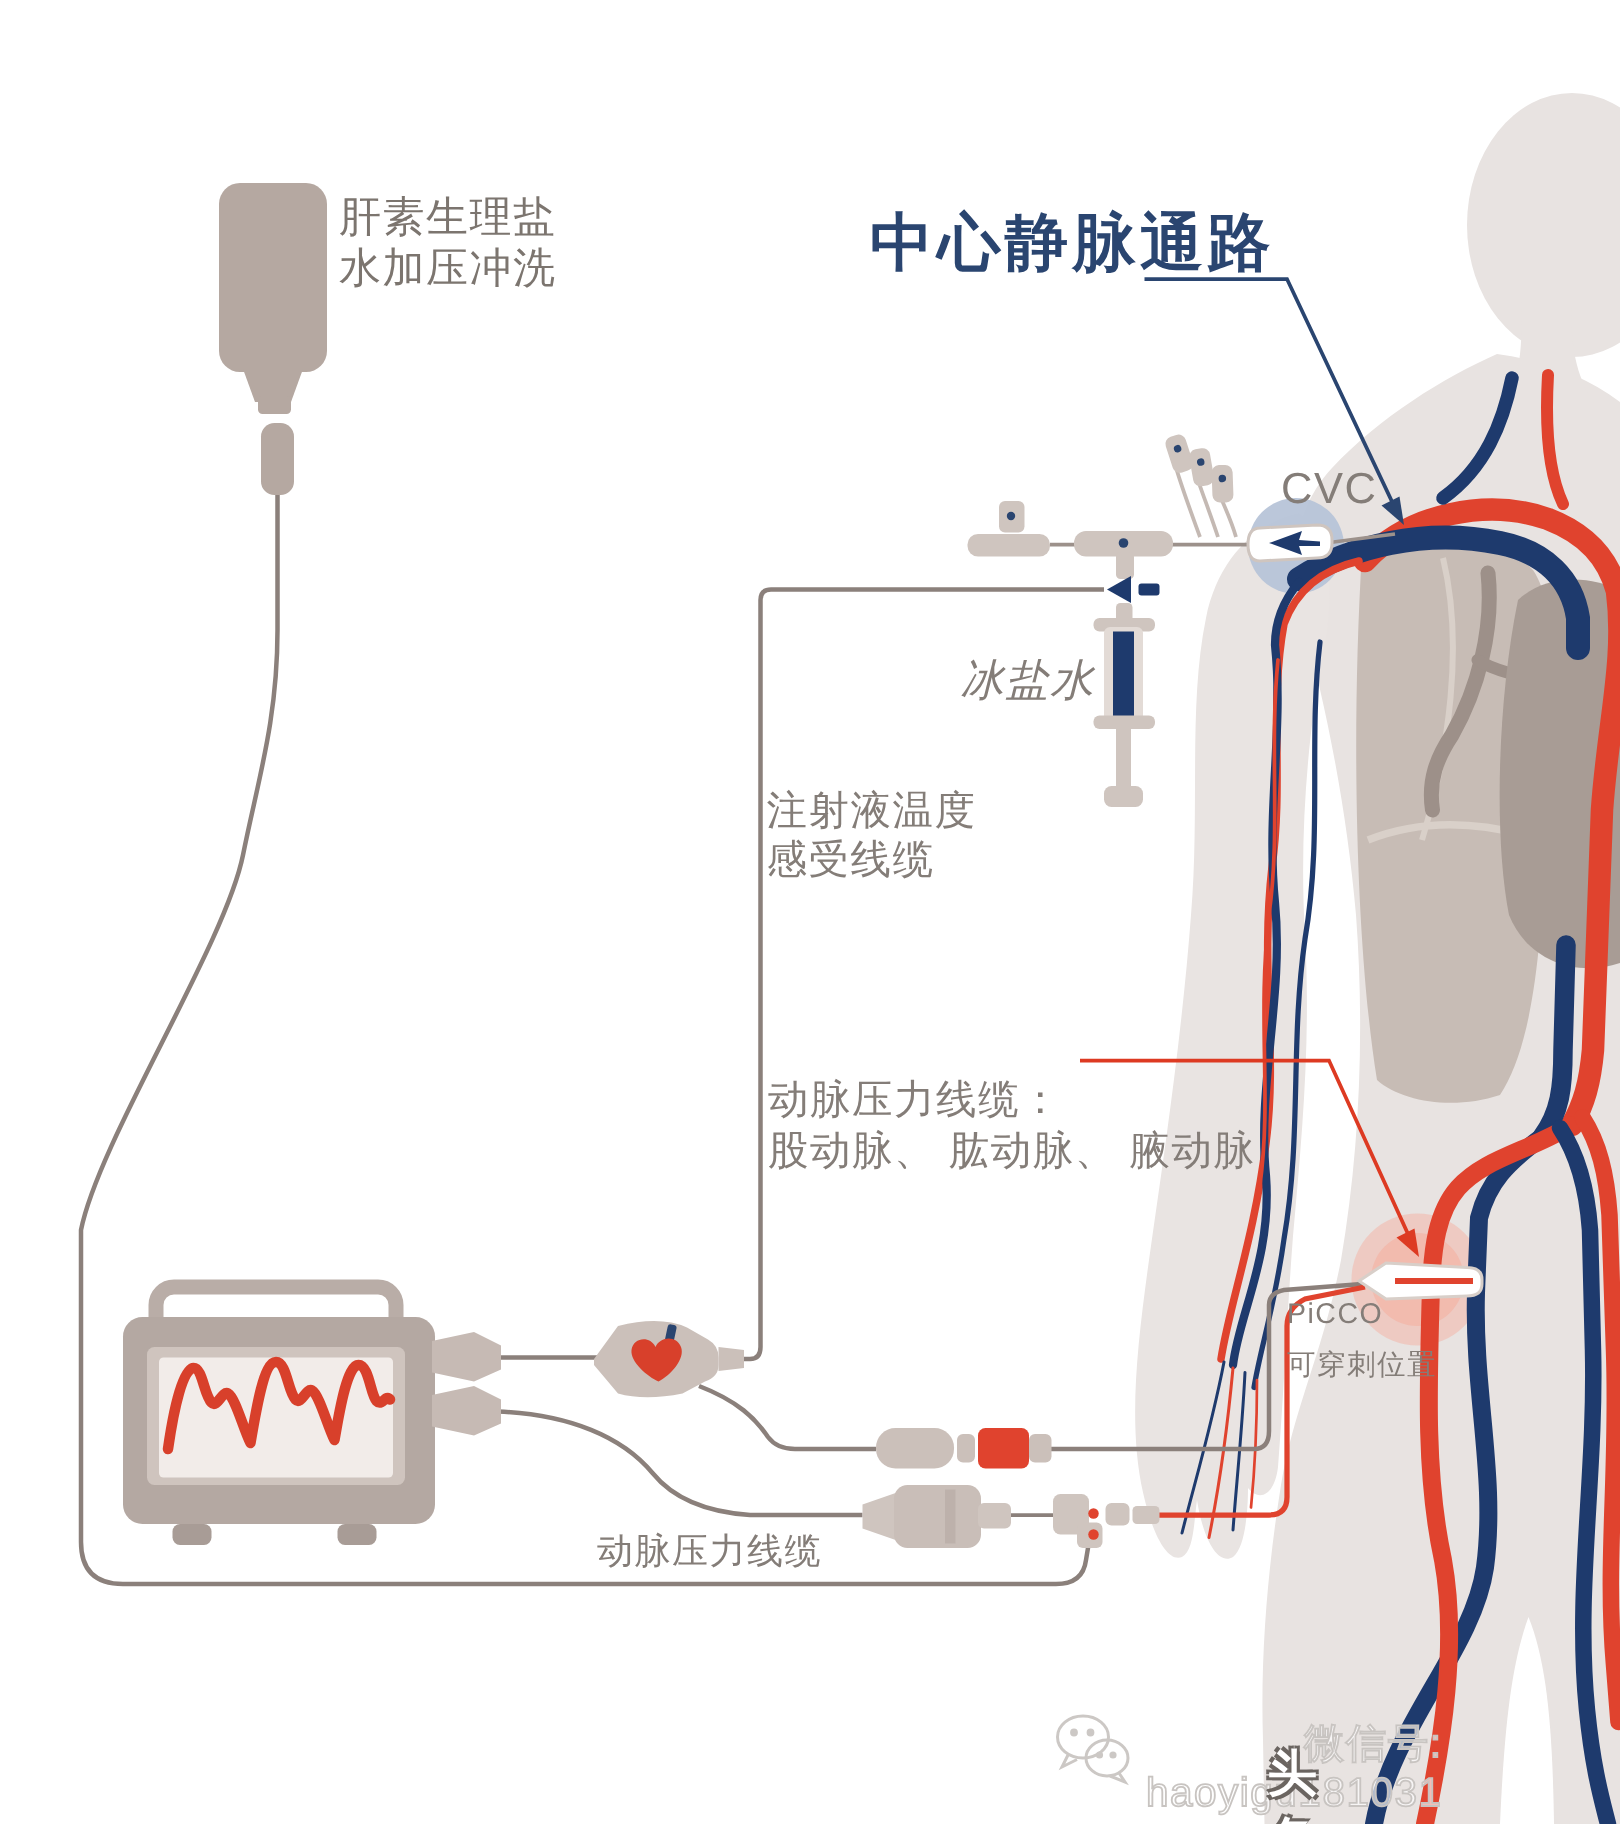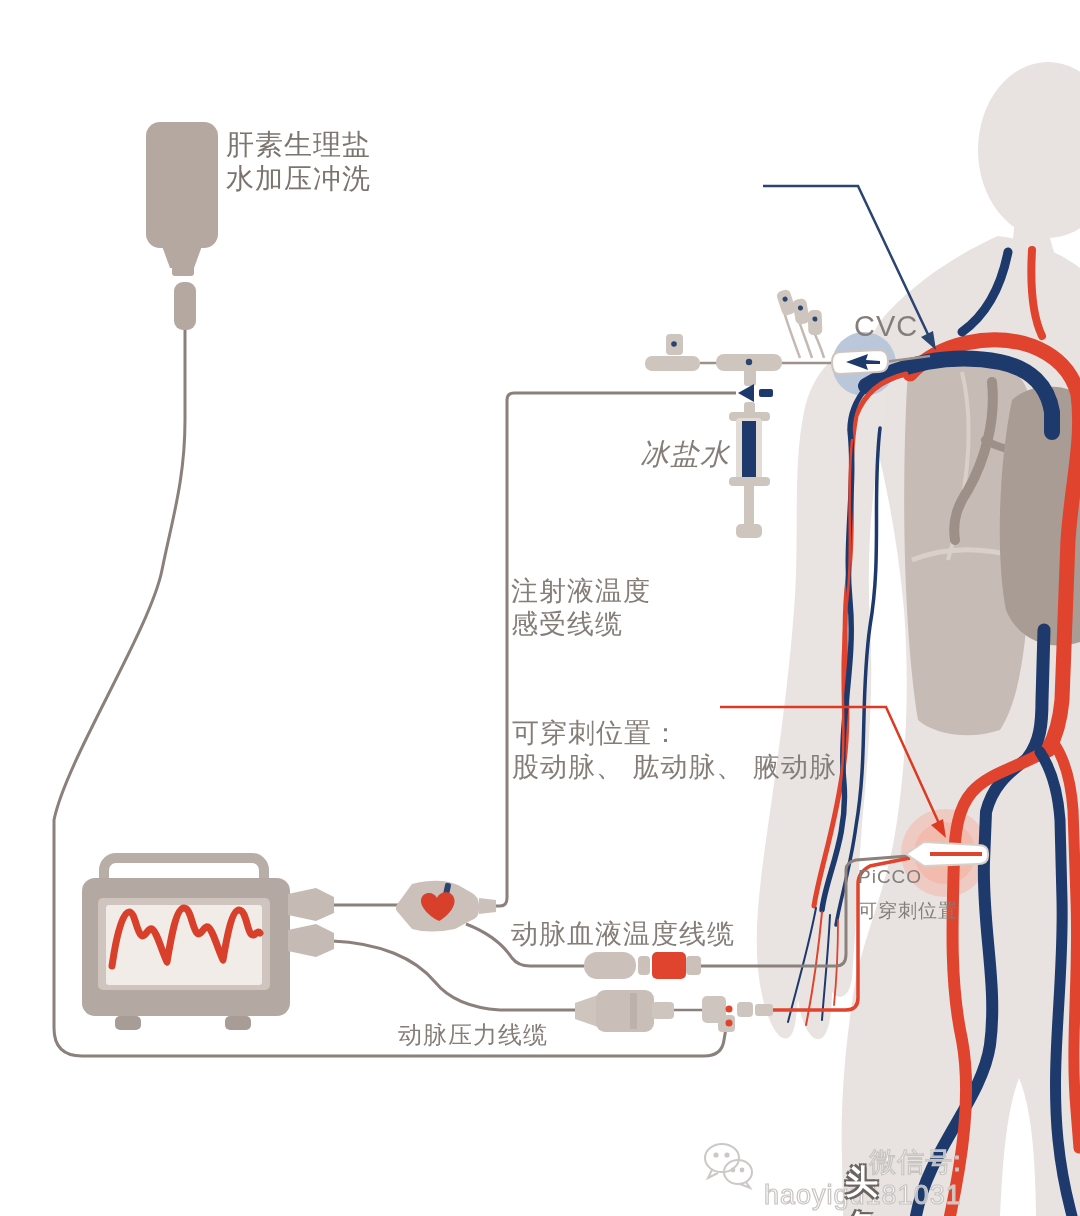--- a/index.html
+++ b/index.html
@@ -241,43 +241,43 @@
     <path fill="#ffffff" stroke="#d8cfc9" stroke-width="2" d="M 906,854 L 924,842 L 978,845 Q 988,845 988,853 L 988,856 Q 988,864 978,864 L 924,866 Z"></path>
     <path stroke="#e0432e" stroke-width="4" fill="none" d="M 930,854 L 982,854"></path>
   </g>
 </svg>
 
 <div class="lbl gray-big" style="left:226px;top:128px;">
   <span class="ln">肝素生理盐</span>
   <span class="ln">水加压冲洗</span>
 </div>
 
+<div class="lbl title-navy" style="left:580px;top:134px;">中心静脉通路</div>
 
 
 <div class="lbl mid" style="left:830px;top:310px;font-size:29px;margin-left:24px;">CVC</div>
 
 <div class="lbl mid" style="left:640px;top:438px;font-size:29px;font-style:italic;">冰盐水</div>
 
-<div class="lbl mid" style="left:511px;top:575px;">
+<div class="lbl mid" style="left:511px;top:524px;">
   <span class="ln">注射液温度</span>
   <span class="ln">感受线缆</span>
 </div>
 
 
 <div class="lbl mid" style="left:512px;top:716px;line-height:34px;">
-  <span class="ln">可穿刺位置：</span>
+  <span class="ln">动脉压力线缆：</span>
   <span class="ln">股动脉、 肱动脉、 腋动脉</span>
 </div>
 
 <div class="lbl mid" style="left:858px;top:860px;font-size:19px;line-height:34px;">
   <span class="ln">PiCCO</span>
   <span class="ln">可穿刺位置</span>
 </div>
 
-<div class="lbl mid" style="left:511px;top:918px;">动脉血液温度线缆</div>
 
 <div class="lbl mid" style="left:398px;top:1018px;font-size:24px;">动脉压力线缆</div>
 
 <div style="position:absolute;left:700px;top:1138px;z-index:3;">
   <svg width="58" height="52" viewBox="0 0 58 52" style="position:absolute;left:0;top:2px;">
     <g fill="none" stroke="#ccc8c5" stroke-width="2">
       <ellipse cx="22" cy="18" rx="17" ry="14"></ellipse>
       <ellipse cx="38" cy="32" rx="14" ry="12"></ellipse>
       <circle cx="16" cy="15" r="1.6" fill="#ccc8c5"></circle>
           <circle cx="27" cy="15" r="1.6" fill="#ccc8c5"></circle>

